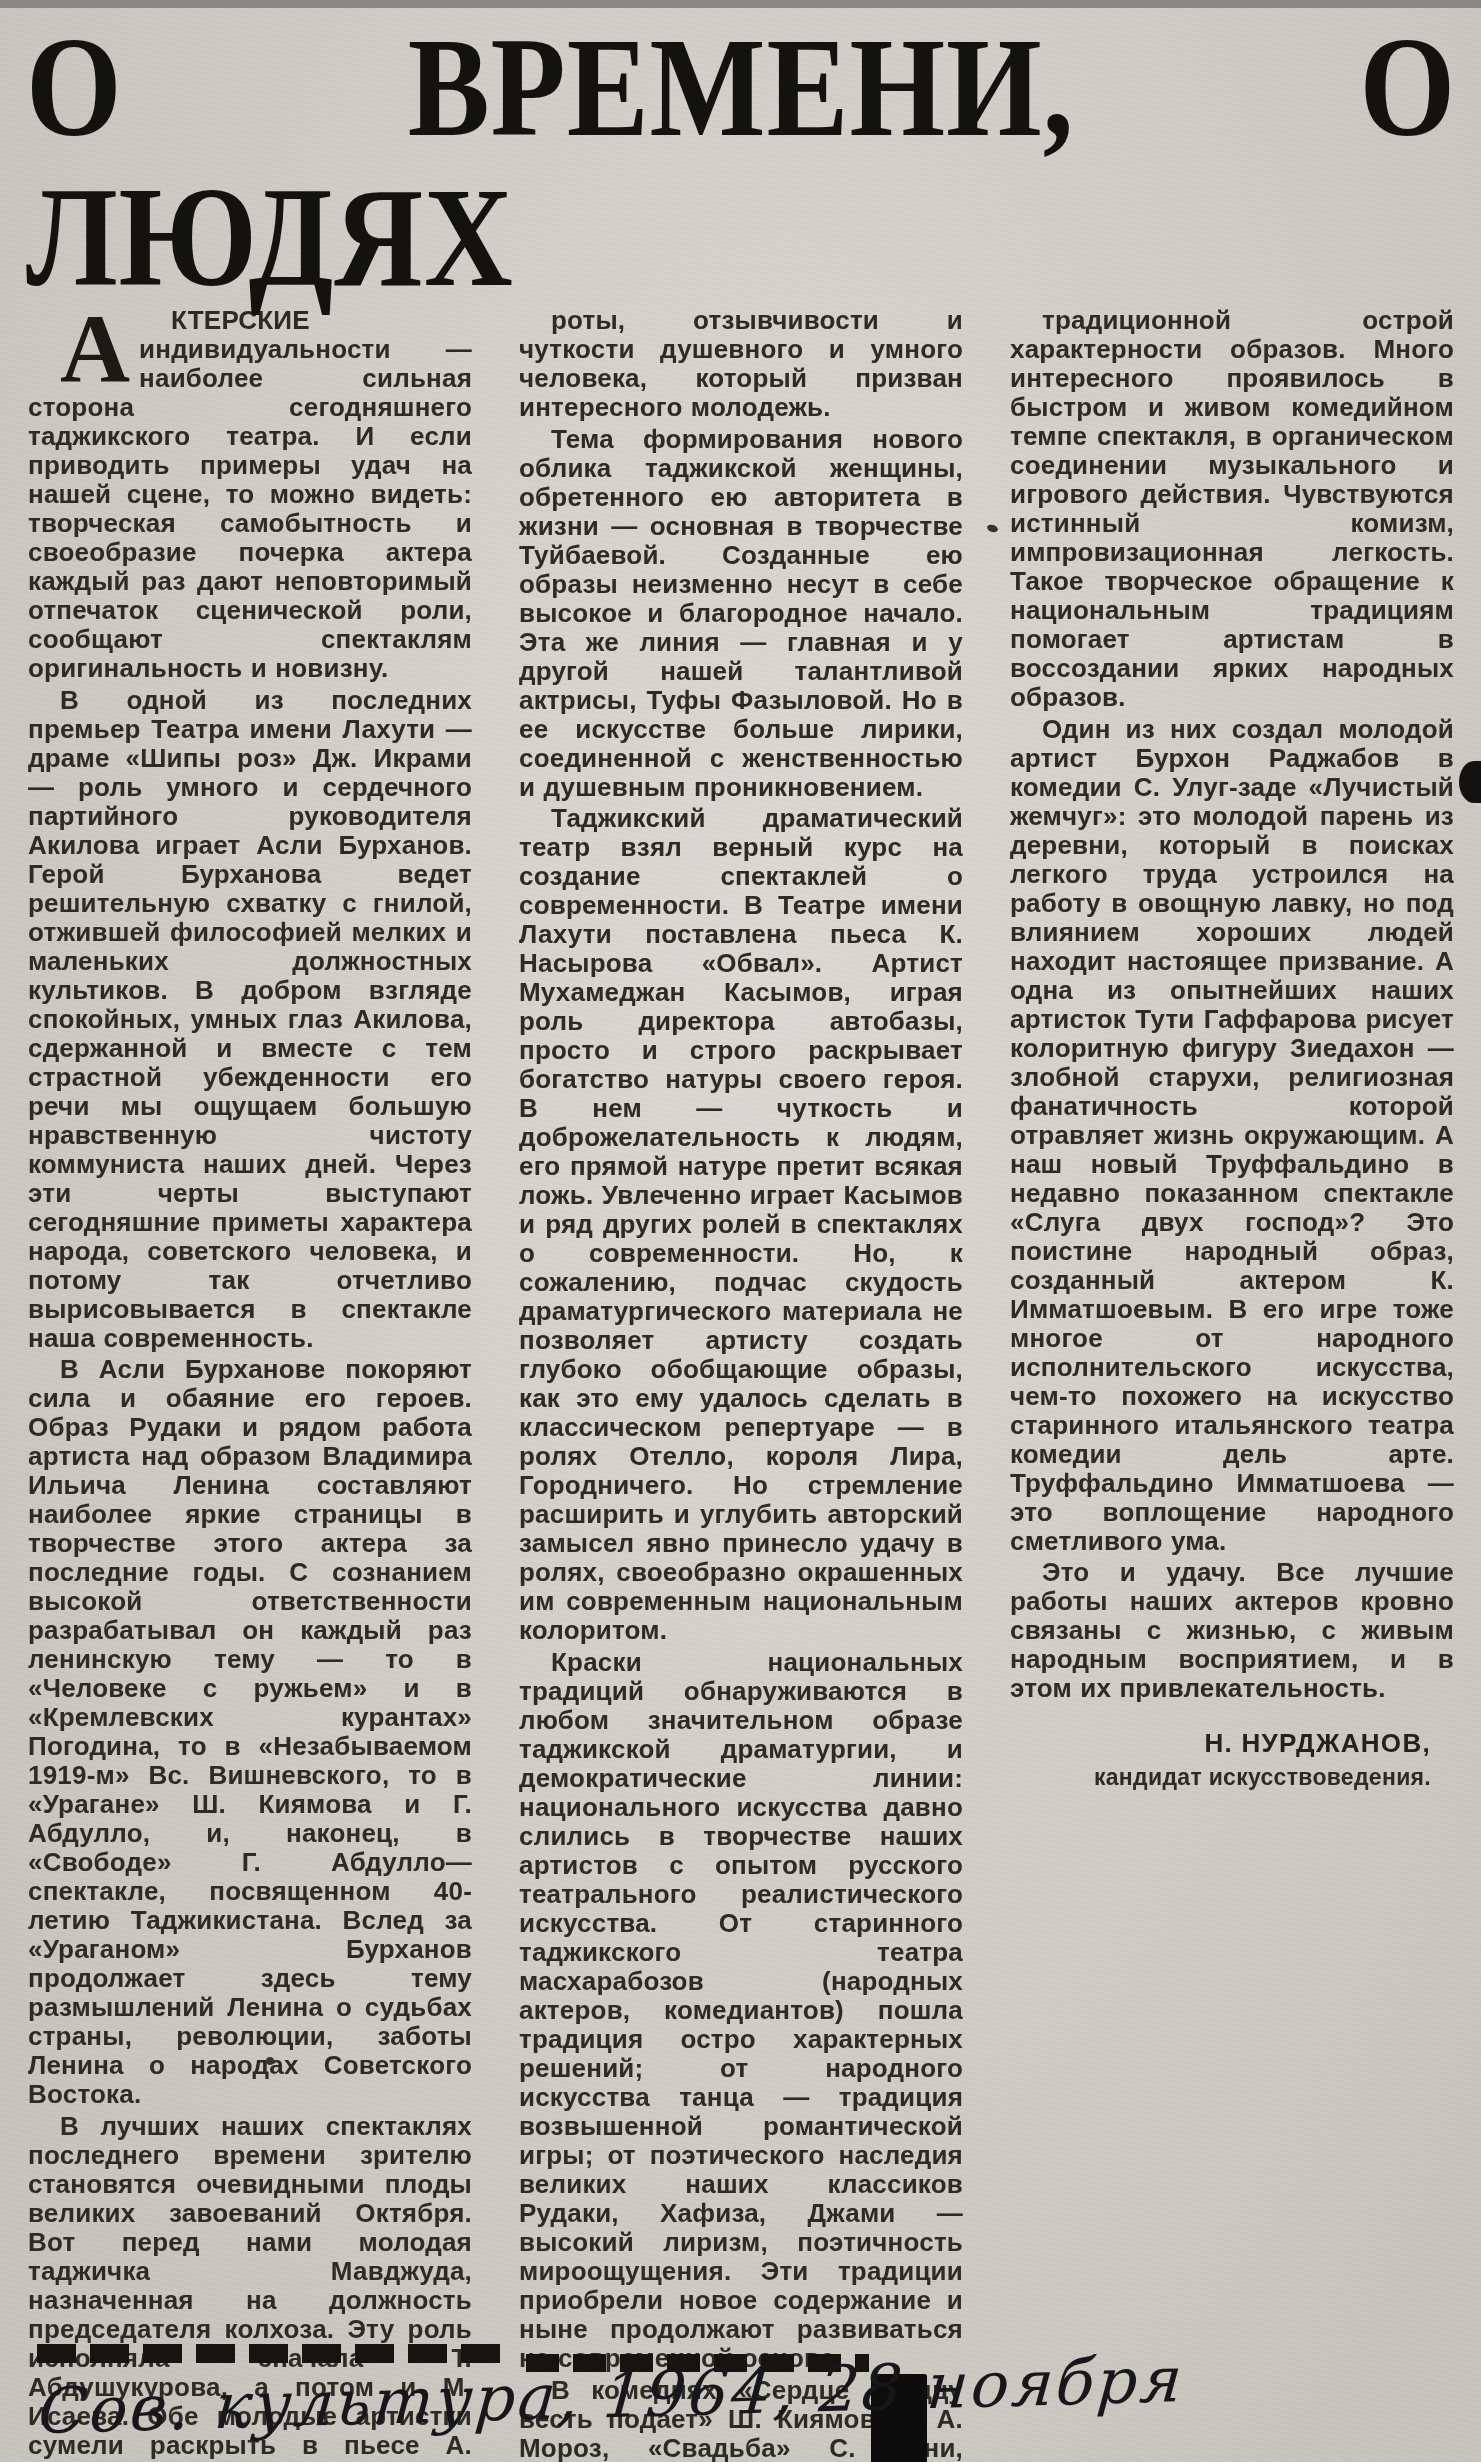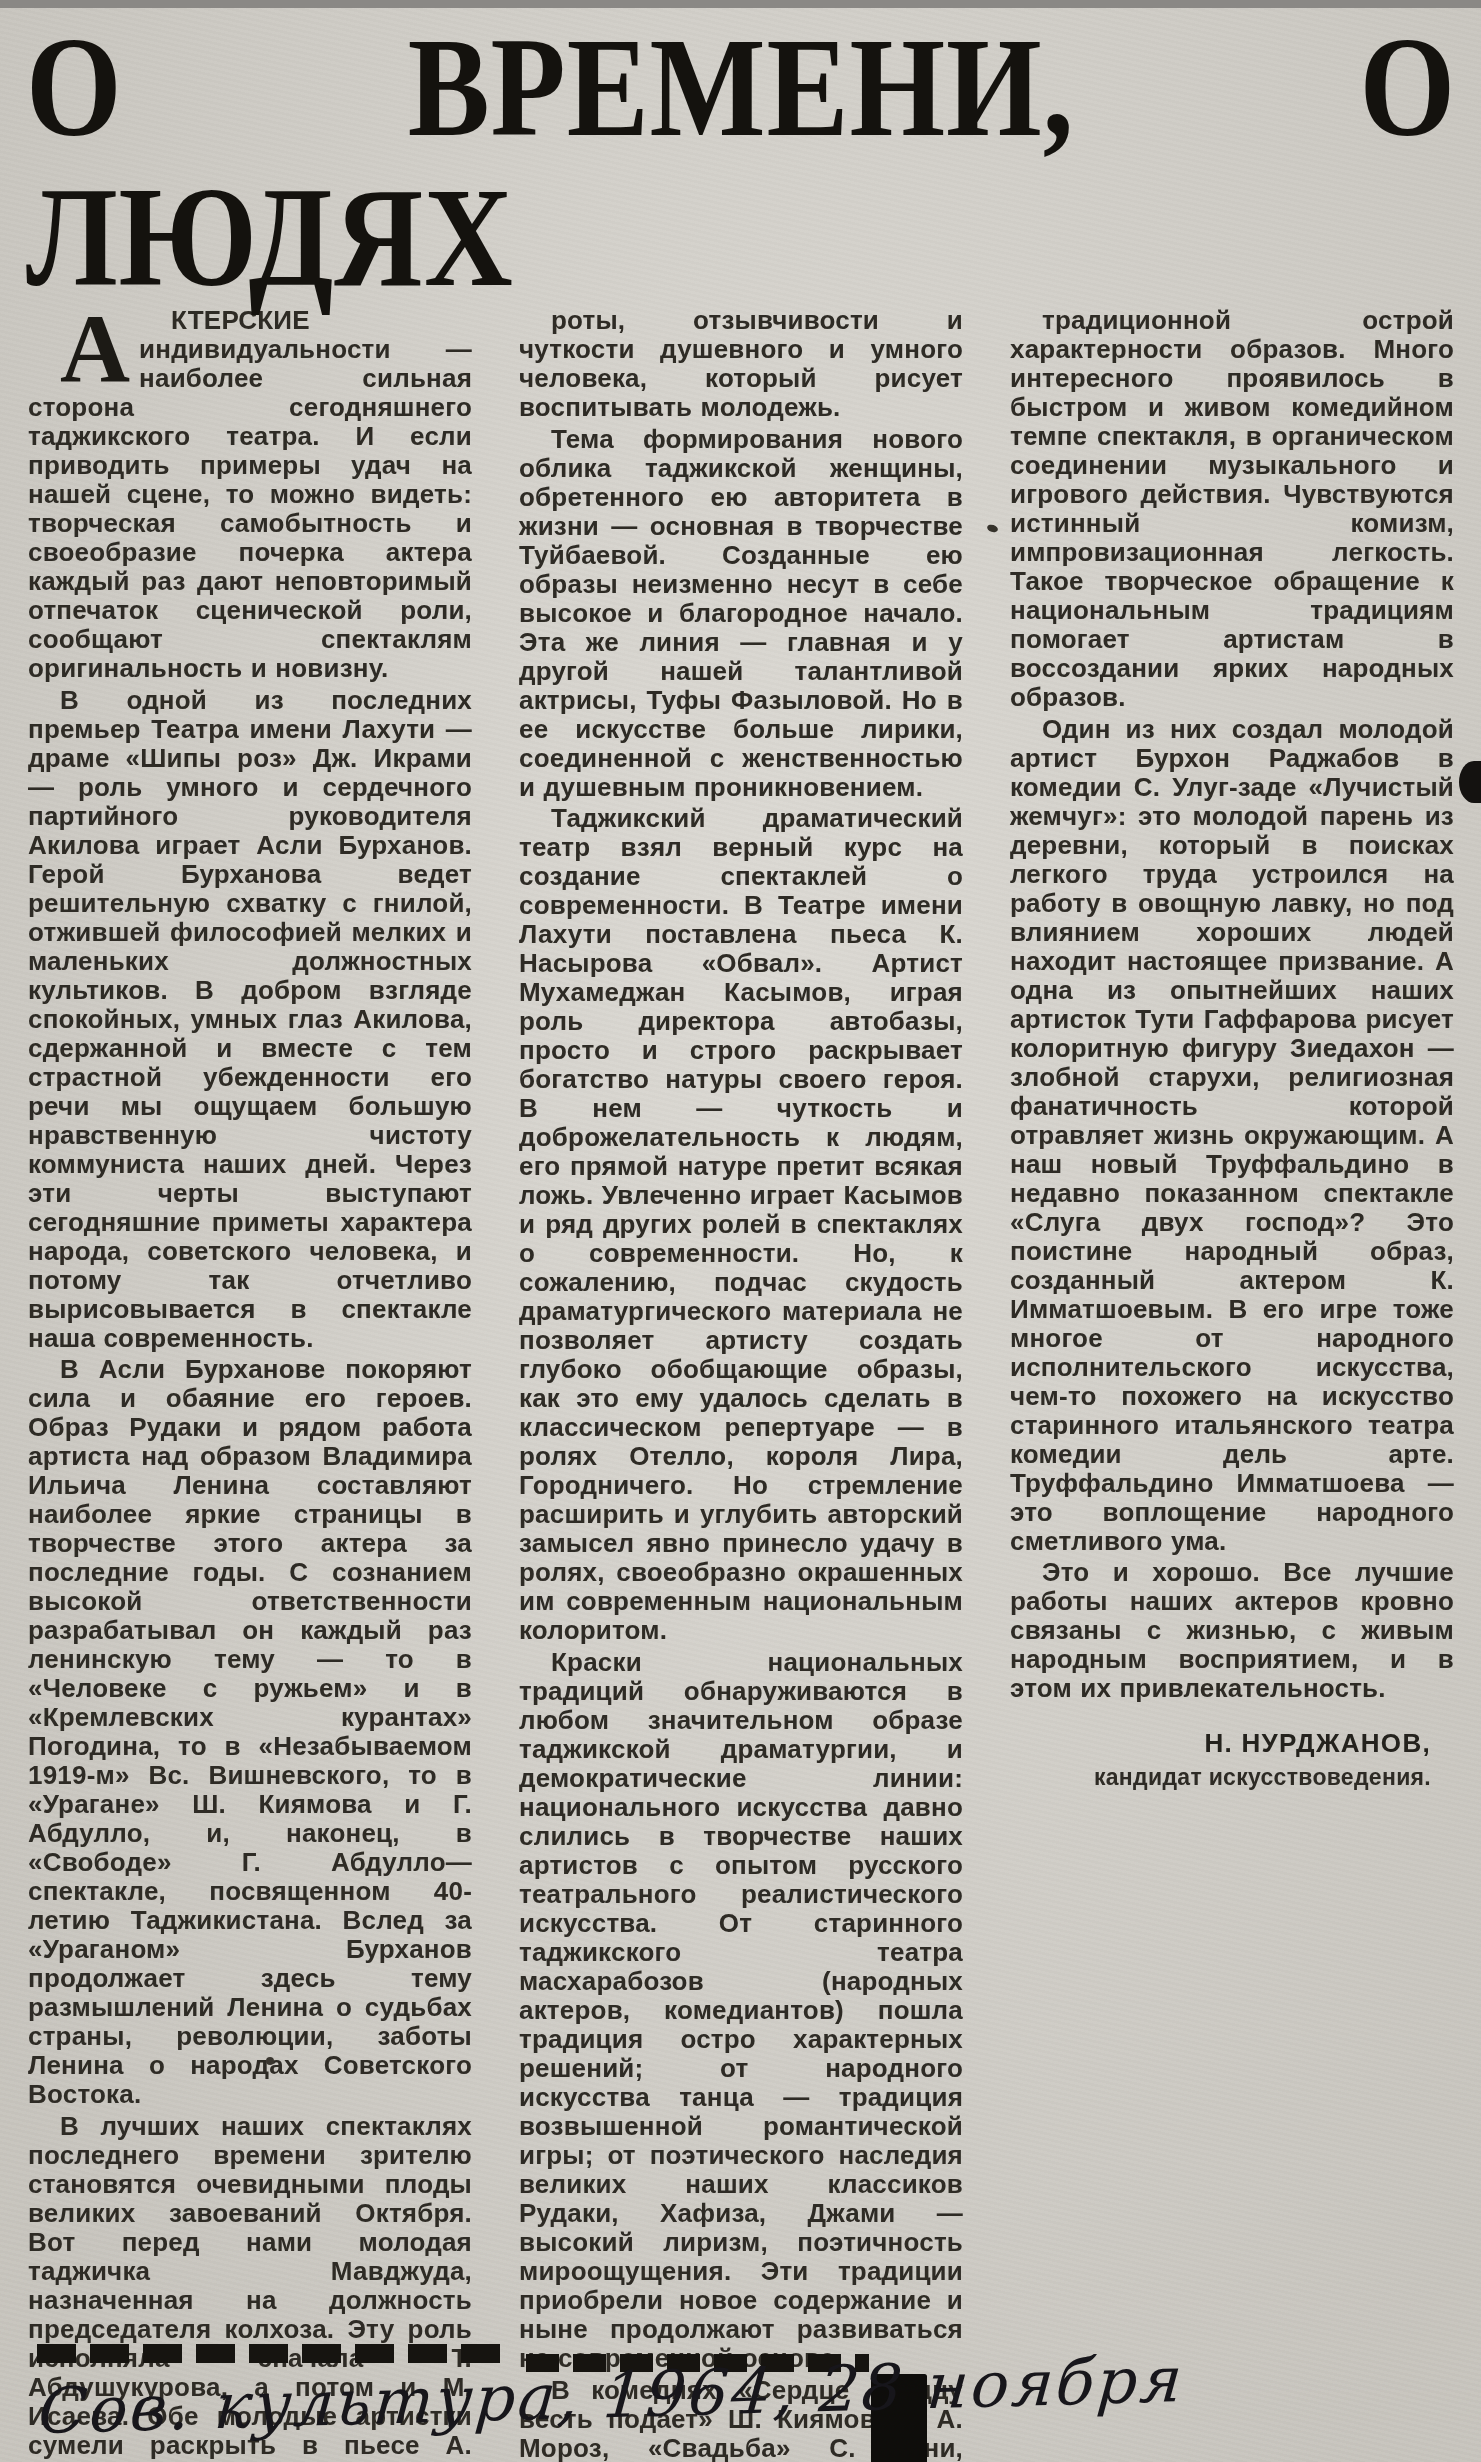--- a/index.html
+++ b/index.html
@@ -117,31 +117,31 @@
 
     <div class="col">
       <p class="p-drop">АКТЕРСКИЕ индивидуальности — наиболее сильная сторона сегодняшнего таджикского театра. И если приводить примеры удач на нашей сцене, то можно видеть: творческая самобытность и своеобразие почерка актера каждый раз дают неповторимый отпечаток сценической роли, сообщают спектаклям оригинальность и новизну.</p>
       <p>В одной из последних премьер Театра имени Лахути — драме «Шипы роз» Дж. Икрами — роль умного и сердечного партийного руководителя Акилова играет Асли Бурханов. Герой Бурханова ведет решительную схватку с гнилой, отжившей философией мелких и маленьких должностных культиков. В добром взгляде спокойных, умных глаз Акилова, сдержанной и вместе с тем страстной убежденности его речи мы ощущаем большую нравственную чистоту коммуниста наших дней. Через эти черты выступают сегодняшние приметы характера народа, советского человека, и потому так отчетливо вырисовывается в спектакле наша современность.</p>
       <p>В Асли Бурханове покоряют сила и обаяние его героев. Образ Рудаки и рядом работа артиста над образом Владимира Ильича Ленина составляют наиболее яркие страницы в творчестве этого актера за последние годы. С сознанием высокой ответственности разрабатывал он каждый раз ленинскую тему — то в «Человеке с ружьем» и в «Кремлевских курантах» Погодина, то в «Незабываемом 1919-м» Вс. Вишневского, то в «Урагане» Ш. Киямова и Г. Абдулло, и, наконец, в «Свободе» Г. Абдулло—спектакле, посвященном 40-летию Таджикистана. Вслед за «Ураганом» Бурханов продолжает здесь тему размышлений Ленина о судьбах страны, революции, заботы Ленина о народах Советского Востока.</p>
       <p>В лучших наших спектаклях последнего времени зрителю становятся очевидными плоды великих завоеваний Октября. Вот перед нами молодая таджичка Мавджуда, назначенная на должность председателя колхоза. Эту роль исполняла сначала Т. Абдушукурова, а потом и М. Исаева. Обе молодые артистки сумели раскрыть в пьесе А. Сидки «Воля женщины» главное — новые духовные приметы современной женщины Таджикистана. Обе артистки показали Мавджуду в соединении деятельной энергии и внутренней красоты.</p>
 
     </div>
 
     <div class="col">
-      <p class="p-cont">роты, отзывчивости и чуткости душевного и умного человека, который рисует воспитывать молодежь.</p>
+      <p class="p-cont">роты, отзывчивости и чуткости душевного и умного человека, который призван интересного молодежь.</p>
       <p>Тема формирования нового облика таджикской женщины, обретенного ею авторитета в жизни — основная в творчестве Туйбаевой. Созданные ею образы неизменно несут в себе высокое и благородное начало. Эта же линия — главная и у другой нашей талантливой актрисы, Туфы Фазыловой. Но в ее искусстве больше лирики, соединенной с женственностью и душевным проникновением.</p>
       <p>Таджикский драматический театр взял верный курс на создание спектаклей о современности. В Театре имени Лахути поставлена пьеса К. Насырова «Обвал». Артист Мухамеджан Касымов, играя роль директора автобазы, просто и строго раскрывает богатство натуры своего героя. В нем — чуткость и доброжелательность к людям, его прямой натуре претит всякая ложь. Увлеченно играет Касымов и ряд других ролей в спектаклях о современности. Но, к сожалению, подчас скудость драматургического материала не позволяет артисту создать глубоко обобщающие образы, как это ему удалось сделать в классическом репертуаре — в ролях Отелло, короля Лира, Городничего. Но стремление расширить и углубить авторский замысел явно принесло удачу в ролях, своеобразно окрашенных им современным национальным колоритом.</p>
       <p>Краски национальных традиций обнаруживаются в любом значительном образе таджикской драматургии, и демократические линии: национального искусства давно слились в творчестве наших артистов с опытом русского театрального реалистического искусства. От старинного таджикского театра масхарабозов (народных актеров, комедиантов) пошла традиция остро характерных решений; от народного искусства танца — традиция возвышенной романтической игры; от поэтического наследия великих наших классиков Рудаки, Хафиза, Джами — высокий лиризм, поэтичность мироощущения. Эти традиции приобрели новое содержание и ныне продолжают развиваться на современной основе.</p>
       <p>В комедиях «Сердце сердцу весть подает» Ш. Киямова и А. Мороз, «Свадьба» С. Гани, «Лучистый жемчуг» С. Улуг-заде наши режиссеры и актеры с успехом обратились к</p>
     </div>
 
     <div class="col">
       <p class="p-cont">традиционной острой характерности образов. Много интересного проявилось в быстром и живом комедийном темпе спектакля, в органическом соединении музыкального и игрового действия. Чувствуются истинный комизм, импровизационная легкость. Такое творческое обращение к национальным традициям помогает артистам в воссоздании ярких народных образов.</p>
       <p>Один из них создал молодой артист Бурхон Раджабов в комедии С. Улуг-заде «Лучистый жемчуг»: это молодой парень из деревни, который в поисках легкого труда устроился на работу в овощную лавку, но под влиянием хороших людей находит настоящее призвание. А одна из опытнейших наших артисток Тути Гаффарова рисует колоритную фигуру Зиедахон — злобной старухи, религиозная фанатичность которой отравляет жизнь окружающим. А наш новый Труффальдино в недавно показанном спектакле «Слуга двух господ»? Это поистине народный образ, созданный актером К. Имматшоевым. В его игре тоже многое от народного исполнительского искусства, чем-то похожего на искусство старинного итальянского театра комедии дель арте. Труффальдино Имматшоева — это воплощение народного сметливого ума.</p>
-      <p>Это и хорошо. Все лучшие работы наших актеров кровно связаны с жизнью, с живым народным восприятием, и в этом их привлекательность.</p>
+      <p>Это и удачу. Все лучшие работы наших актеров кровно связаны с жизнью, с живым народным восприятием, и в этом их привлекательность.</p>
       <div class="byline">
         <div class="byline-name">Н. НУРДЖАНОВ,</div>
         <div class="byline-role">кандидат искусствоведения.</div>
       </div>
     </div>
 
   </div>
 
   <div class="torn-dashes-1"></div>
   <div class="torn-dashes-2"></div>

